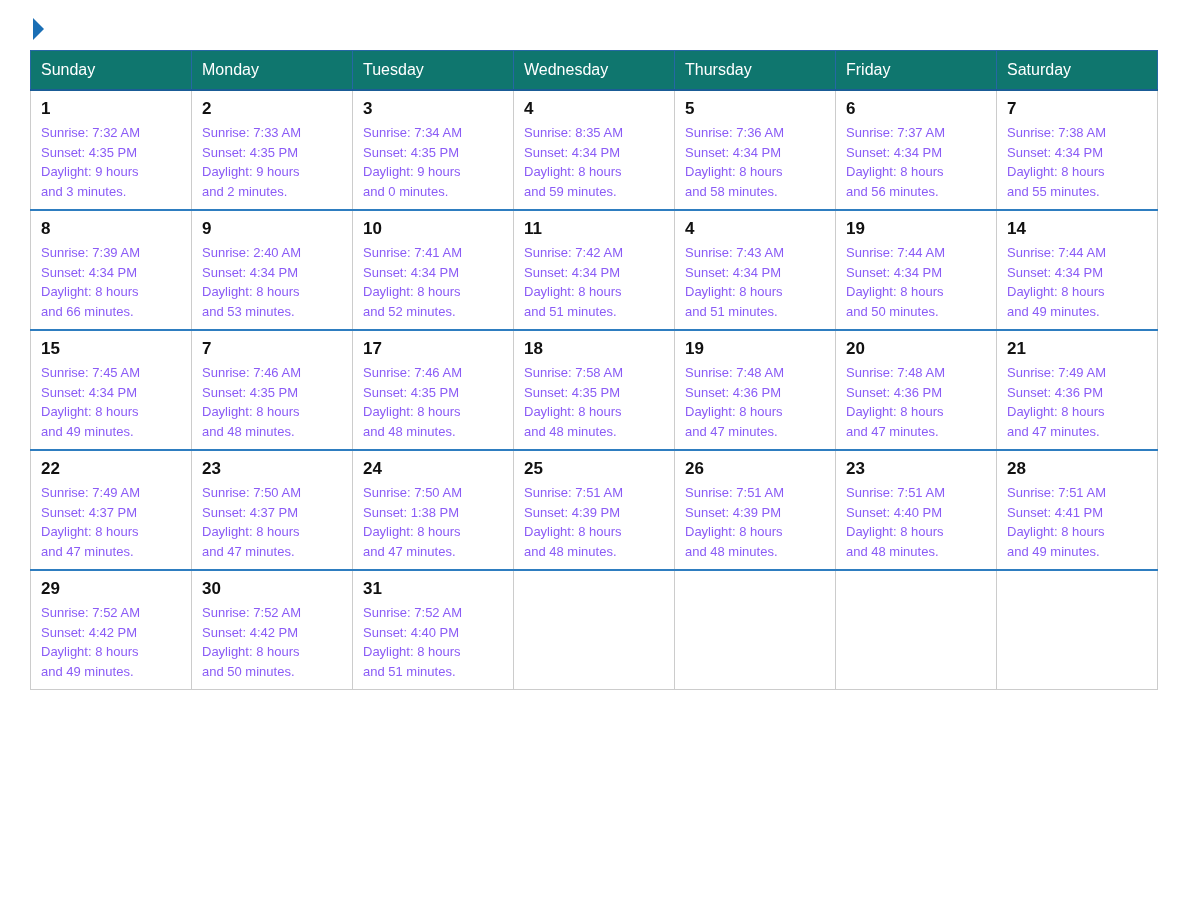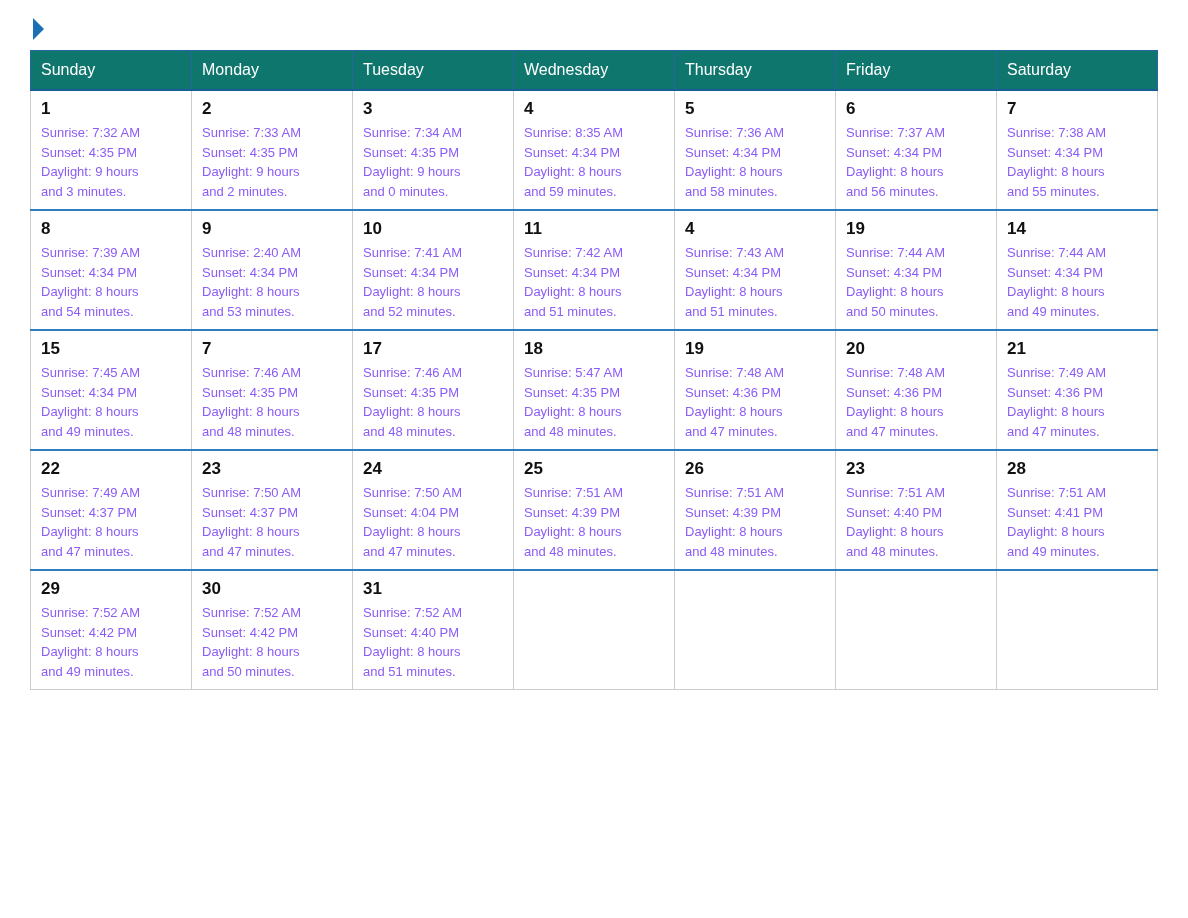--- a/index.html
+++ b/index.html
@@ -157,21 +157,21 @@
           <div class="day-info"><span>Sunrise: 7:37 AM</span><br><span>Sunset: 4:34 PM</span><br><span>Daylight: 8 hours</span><br><span>and 56 minutes.</span></div>
         </td>
         <td>
           <div class="day-num">7</div>
           <div class="day-info"><span>Sunrise: 7:38 AM</span><br><span>Sunset: 4:34 PM</span><br><span>Daylight: 8 hours</span><br><span>and 55 minutes.</span></div>
         </td>
       </tr>
       <tr>
         <td>
           <div class="day-num">8</div>
-          <div class="day-info"><span>Sunrise: 7:39 AM</span><br><span>Sunset: 4:34 PM</span><br><span>Daylight: 8 hours</span><br><span>and 54 minutes.</span></div>
+          <div class="day-info"><span>Sunrise: 7:39 AM</span><br><span>Sunset: 4:34 PM</span><br><span>Daylight: 8 hours</span><br><span>and 66 minutes.</span></div>
         </td>
         <td>
           <div class="day-num">9</div>
           <div class="day-info"><span>Sunrise: 2:40 AM</span><br><span>Sunset: 4:34 PM</span><br><span>Daylight: 8 hours</span><br><span>and 53 minutes.</span></div>
         </td>
         <td>
           <div class="day-num">10</div>
           <div class="day-info"><span>Sunrise: 7:41 AM</span><br><span>Sunset: 4:34 PM</span><br><span>Daylight: 8 hours</span><br><span>and 52 minutes.</span></div>
         </td>
         <td>
@@ -199,21 +199,21 @@
         <td>
           <div class="day-num">7</div>
           <div class="day-info"><span>Sunrise: 7:46 AM</span><br><span>Sunset: 4:35 PM</span><br><span>Daylight: 8 hours</span><br><span>and 48 minutes.</span></div>
         </td>
         <td>
           <div class="day-num">17</div>
           <div class="day-info"><span>Sunrise: 7:46 AM</span><br><span>Sunset: 4:35 PM</span><br><span>Daylight: 8 hours</span><br><span>and 48 minutes.</span></div>
         </td>
         <td>
           <div class="day-num">18</div>
-          <div class="day-info"><span>Sunrise: 5:47 AM</span><br><span>Sunset: 4:35 PM</span><br><span>Daylight: 8 hours</span><br><span>and 48 minutes.</span></div>
+          <div class="day-info"><span>Sunrise: 7:58 AM</span><br><span>Sunset: 4:35 PM</span><br><span>Daylight: 8 hours</span><br><span>and 48 minutes.</span></div>
         </td>
         <td>
           <div class="day-num">19</div>
           <div class="day-info"><span>Sunrise: 7:48 AM</span><br><span>Sunset: 4:36 PM</span><br><span>Daylight: 8 hours</span><br><span>and 47 minutes.</span></div>
         </td>
         <td>
           <div class="day-num">20</div>
           <div class="day-info"><span>Sunrise: 7:48 AM</span><br><span>Sunset: 4:36 PM</span><br><span>Daylight: 8 hours</span><br><span>and 47 minutes.</span></div>
         </td>
         <td>
@@ -225,21 +225,21 @@
         <td>
           <div class="day-num">22</div>
           <div class="day-info"><span>Sunrise: 7:49 AM</span><br><span>Sunset: 4:37 PM</span><br><span>Daylight: 8 hours</span><br><span>and 47 minutes.</span></div>
         </td>
         <td>
           <div class="day-num">23</div>
           <div class="day-info"><span>Sunrise: 7:50 AM</span><br><span>Sunset: 4:37 PM</span><br><span>Daylight: 8 hours</span><br><span>and 47 minutes.</span></div>
         </td>
         <td>
           <div class="day-num">24</div>
-          <div class="day-info"><span>Sunrise: 7:50 AM</span><br><span>Sunset: 4:04 PM</span><br><span>Daylight: 8 hours</span><br><span>and 47 minutes.</span></div>
+          <div class="day-info"><span>Sunrise: 7:50 AM</span><br><span>Sunset: 1:38 PM</span><br><span>Daylight: 8 hours</span><br><span>and 47 minutes.</span></div>
         </td>
         <td>
           <div class="day-num">25</div>
           <div class="day-info"><span>Sunrise: 7:51 AM</span><br><span>Sunset: 4:39 PM</span><br><span>Daylight: 8 hours</span><br><span>and 48 minutes.</span></div>
         </td>
         <td>
           <div class="day-num">26</div>
           <div class="day-info"><span>Sunrise: 7:51 AM</span><br><span>Sunset: 4:39 PM</span><br><span>Daylight: 8 hours</span><br><span>and 48 minutes.</span></div>
         </td>
         <td>

